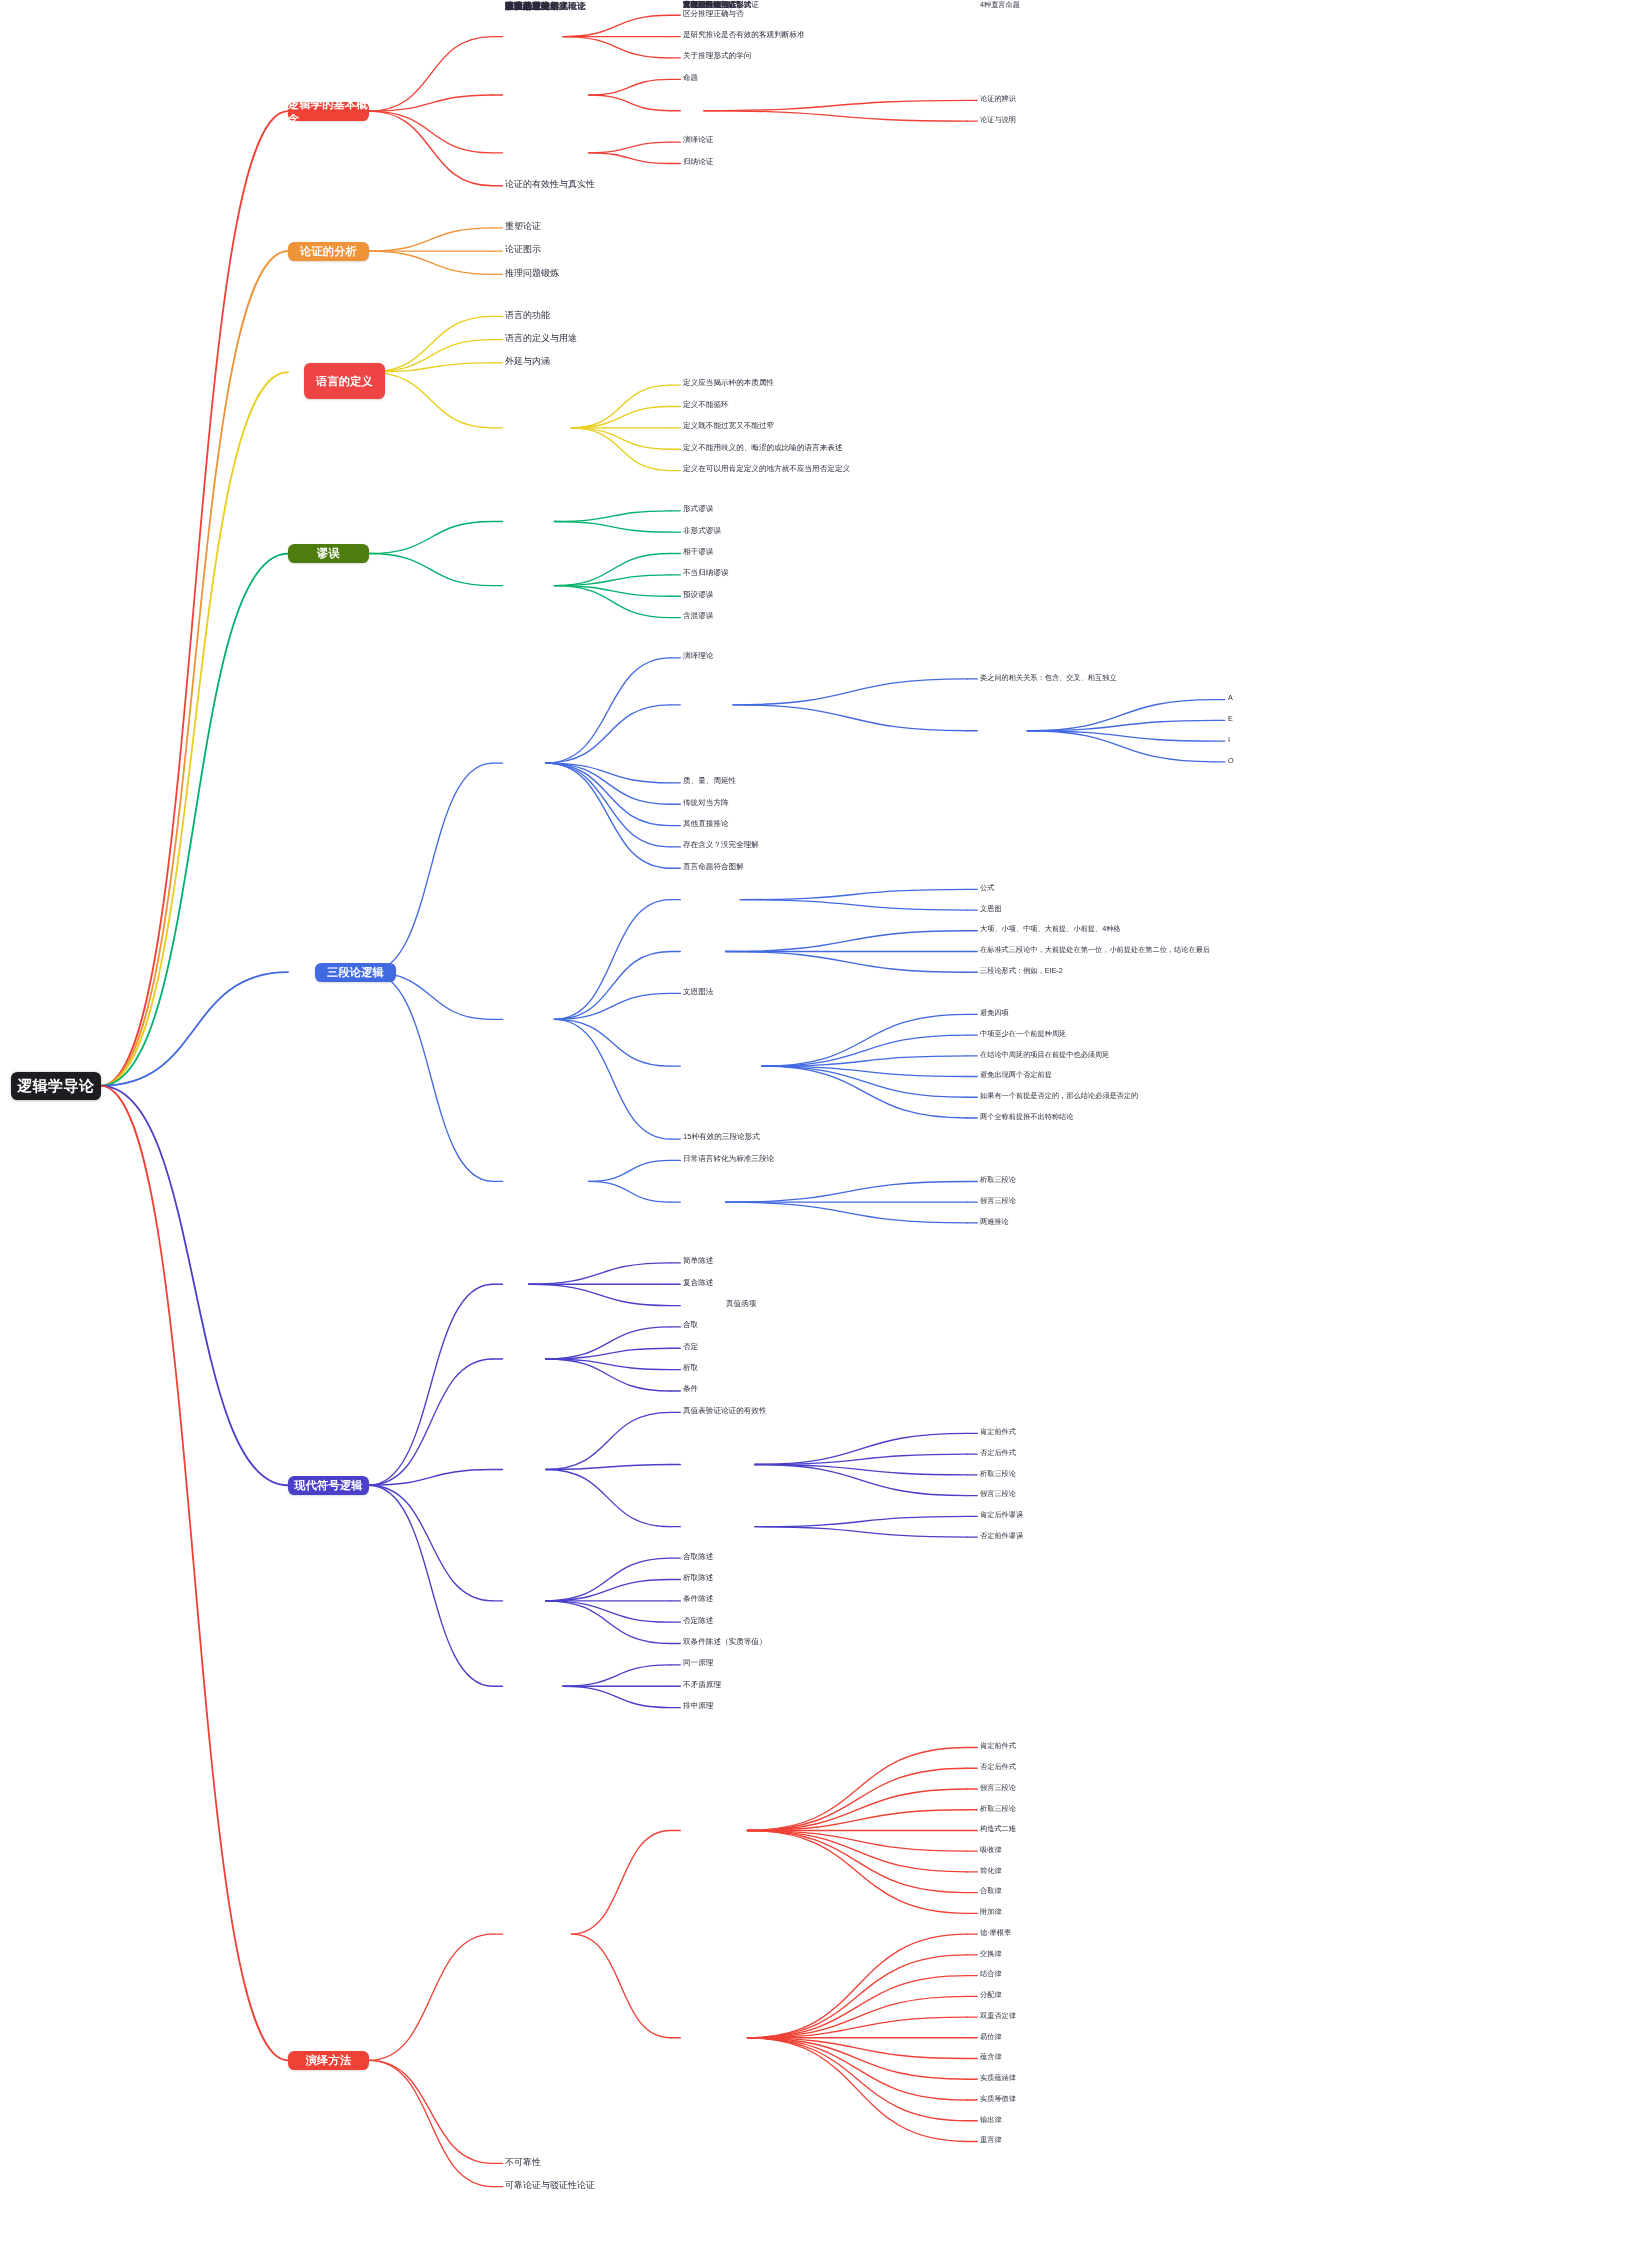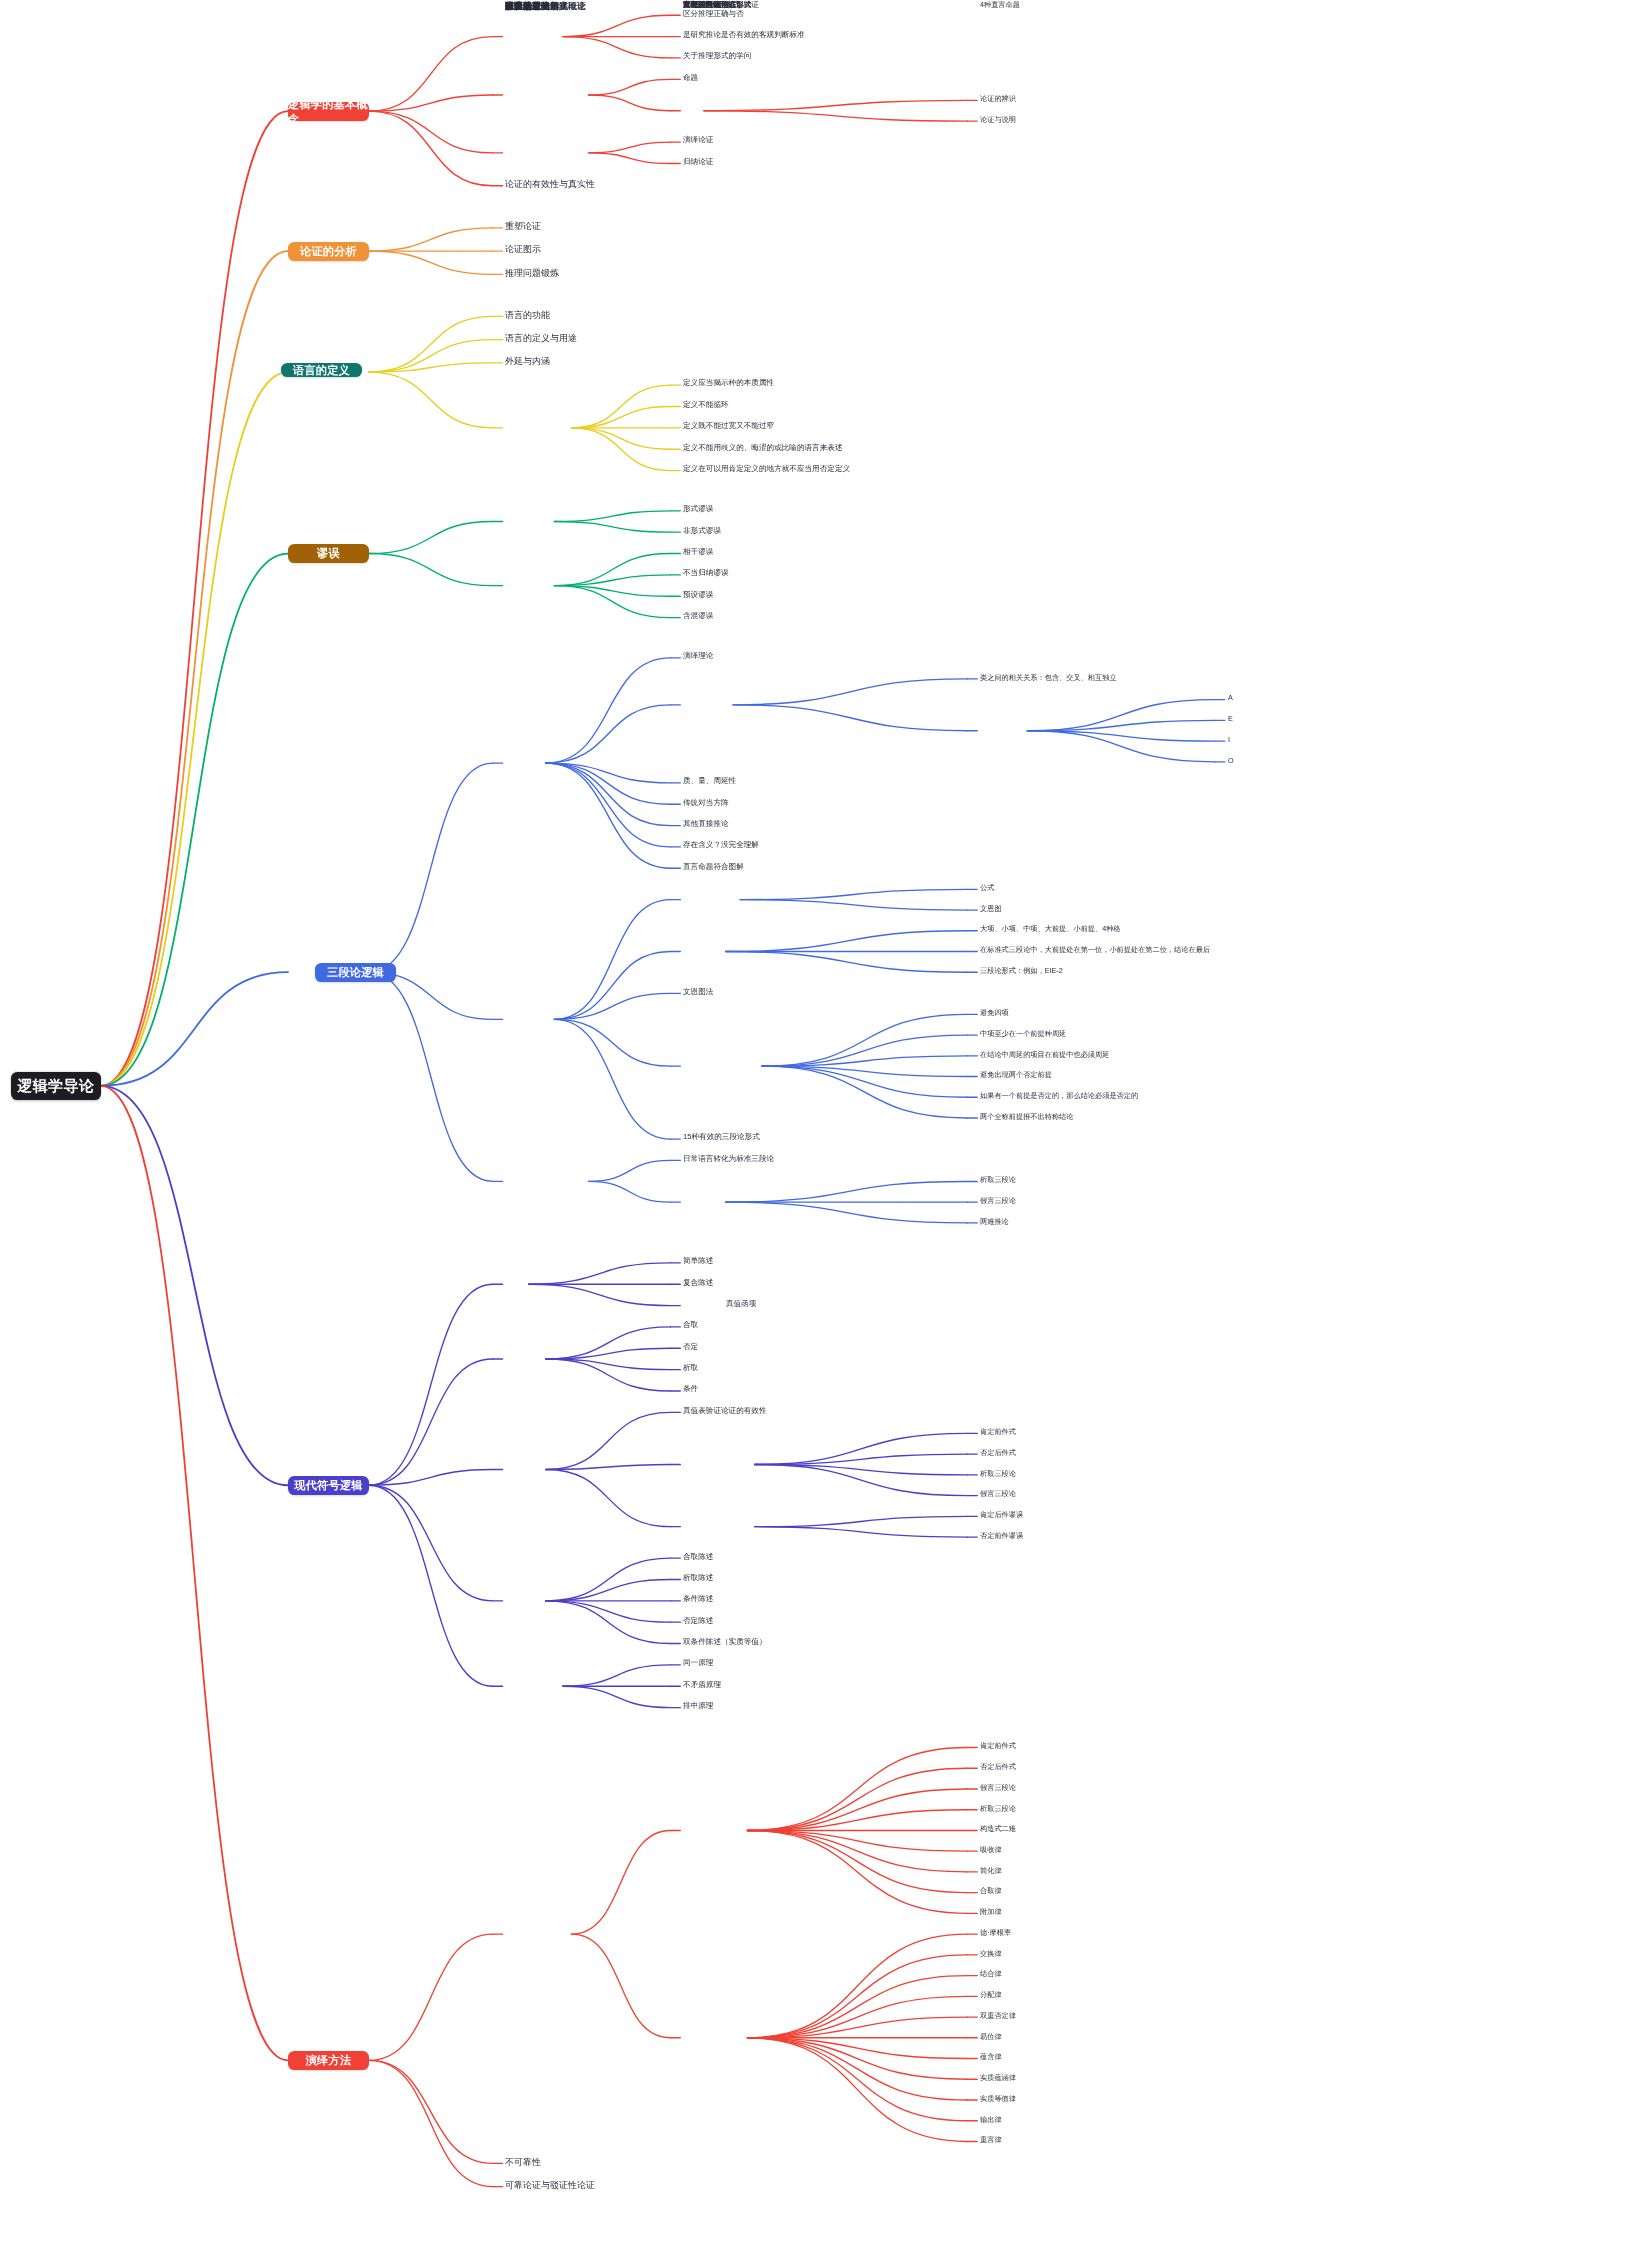--- a/index.html
+++ b/index.html
@@ -300,31 +300,31 @@
       <div class="leaf l4" style="left: 980px; top: 94px; width: 252px; font-size: 7.2px; color: rgb(43, 43, 61);">论证的辨识</div>
       <div class="leaf l4" style="left: 980px; top: 115px; width: 252px; font-size: 7.2px; color: rgb(43, 43, 61);">论证与说明</div>
       <div class="leaf l2" style="left: 505px; width: 171px; font-size: 9px; color: rgb(43, 43, 61);">演绎论证与归纳论证</div>
       <div class="leaf l3" style="left: 683px; top: 135px; width: 288px; font-size: 7.6px; color: rgb(43, 43, 61);">演绎论证</div>
       <div class="leaf l3" style="left: 683px; top: 157px; width: 288px; font-size: 7.6px; color: rgb(43, 43, 61);">归纳论证</div>
       <div class="leaf l2" style="left: 505px; top: 178px; width: 171px; font-size: 9px; color: rgb(43, 43, 61);">论证的有效性与真实性</div>
       <div class="l1-node" style="left: 288px; top: 242px; width: 81px; height: 19px; background: rgb(239, 147, 56);">论证的分析</div>
       <div class="leaf l2" style="left: 505px; top: 220px; width: 171px; font-size: 9px; color: rgb(43, 43, 61);">重塑论证</div>
       <div class="leaf l2" style="left: 505px; top: 243px; width: 171px; font-size: 9px; color: rgb(43, 43, 61);">论证图示</div>
       <div class="leaf l2" style="left: 505px; top: 267px; width: 171px; font-size: 9px; color: rgb(43, 43, 61);">推理问题锻炼</div>
-      <div class="l1-node" style="left: 281px; top: 363px; width: 81px; height: 14px; background: #0f766e;">语言的定义</div>
+      <div class="l1-node" style="left: 304px; top: 363px; width: 81px; height: 36px; background: #ef4444;">语言的定义</div>
       <div class="leaf l2" style="left: 505px; top: 309px; width: 171px; font-size: 9px; color: rgb(43, 43, 61);">语言的功能</div>
       <div class="leaf l2" style="left: 505px; top: 332px; width: 171px; font-size: 9px; color: rgb(43, 43, 61);">语言的定义与用途</div>
       <div class="leaf l2" style="left: 505px; top: 355px; width: 171px; font-size: 9px; color: rgb(43, 43, 61);">外延与内涵</div>
       <div class="leaf l2" style="left: 505px; width: 171px; font-size: 9px; color: rgb(43, 43, 61);">属加种差的定义</div>
       <div class="leaf l3" style="left: 683px; top: 378px; width: 288px; font-size: 7.6px; color: rgb(43, 43, 61);">定义应当揭示种的本质属性</div>
       <div class="leaf l3" style="left: 683px; top: 400px; width: 288px; font-size: 7.6px; color: rgb(43, 43, 61);">定义不能循环</div>
       <div class="leaf l3" style="left: 683px; top: 421px; width: 288px; font-size: 7.6px; color: rgb(43, 43, 61);">定义既不能过宽又不能过窄</div>
       <div class="leaf l3" style="left: 683px; top: 443px; width: 288px; font-size: 7.6px; color: rgb(43, 43, 61);">定义不能用歧义的、晦涩的或比喻的语言来表述</div>
       <div class="leaf l3" style="left: 683px; top: 464px; width: 288px; font-size: 7.6px; color: rgb(43, 43, 61);">定义在可以用肯定定义的地方就不应当用否定定义</div>
-      <div class="l1-node" style="left: 288px; top: 544px; width: 81px; height: 19px; background: #a16207;">谬误</div>
+      <div class="l1-node" style="left: 288px; top: 544px; width: 81px; height: 19px; background: #4d7c0f;">谬误</div>
       <div class="leaf l2" style="left: 505px; width: 171px; font-size: 9px; color: rgb(43, 43, 61);">谬误的定义</div>
       <div class="leaf l3" style="left: 683px; top: 504px; width: 288px; font-size: 7.6px; color: rgb(43, 43, 61);">形式谬误</div>
       <div class="leaf l3" style="left: 683px; top: 526px; width: 288px; font-size: 7.6px; color: rgb(43, 43, 61);">非形式谬误</div>
       <div class="leaf l2" style="left: 505px; width: 171px; font-size: 9px; color: rgb(43, 43, 61);">谬误的分类</div>
       <div class="leaf l3" style="left: 683px; top: 547px; width: 288px; font-size: 7.6px; color: rgb(43, 43, 61);">相干谬误</div>
       <div class="leaf l3" style="left: 683px; top: 568px; width: 288px; font-size: 7.6px; color: rgb(43, 43, 61);">不当归纳谬误</div>
       <div class="leaf l3" style="left: 683px; top: 590px; width: 288px; font-size: 7.6px; color: rgb(43, 43, 61);">预设谬误</div>
       <div class="leaf l3" style="left: 683px; top: 611px; width: 288px; font-size: 7.6px; color: rgb(43, 43, 61);">含混谬误</div>
       <div class="l1-node" style="left: 288px; top: 963px; width: 81px; height: 19px; background: rgb(65, 105, 225); margin-left: 27px;">三段论逻辑</div>
       <div class="leaf l2" style="left: 505px; width: 171px; font-size: 9px; color: rgb(43, 43, 61);">析取三段论</div>

